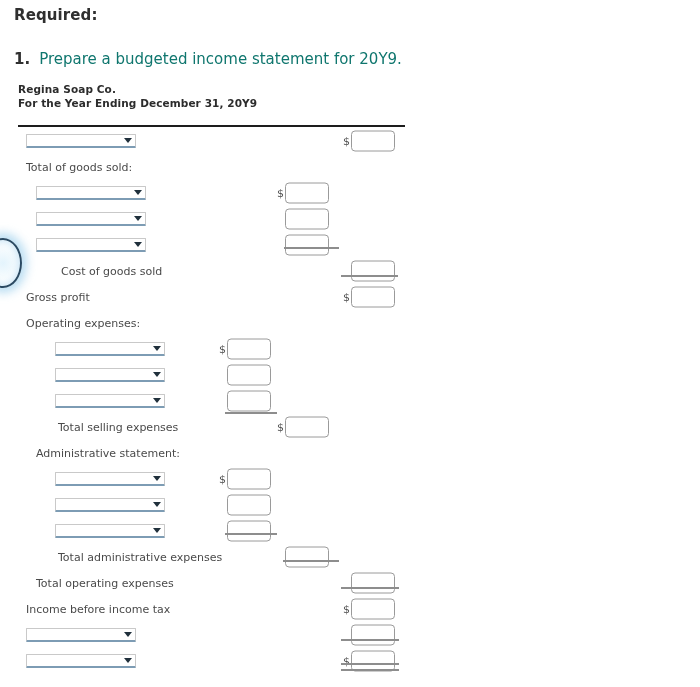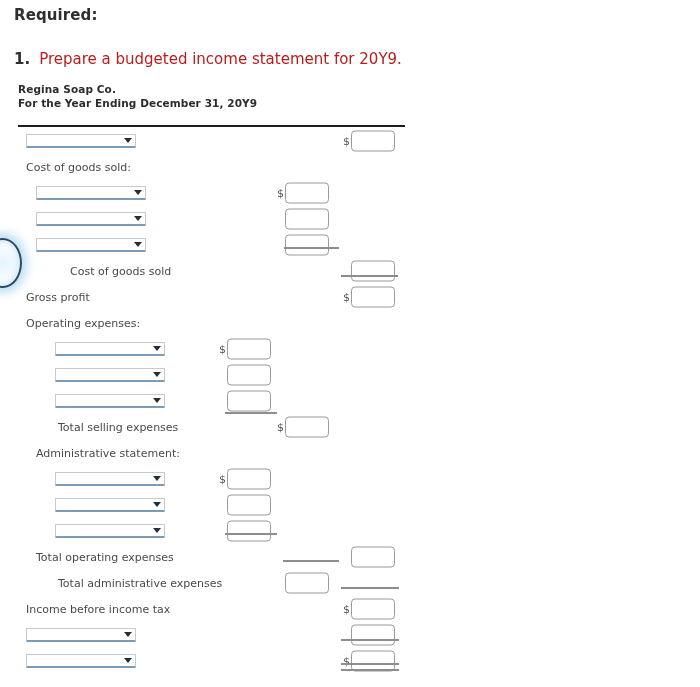--- a/index.html
+++ b/index.html
@@ -11,41 +11,41 @@
   }
   .page{position:relative;width:700px;height:629px;}
 
   
   .required{
     position:absolute;left:14px;top:6px;
     font-size:15px;font-weight:bold;color:#2f2f2f;letter-spacing:.1px;
   }
   .q-row{position:absolute;left:14px;top:50px;display:flex;align-items:baseline;}
   .q-num{font-size:15px;font-weight:bold;color:#2f2f2f;margin-right:9px;}
-  .q-text{font-size:15px;color:#b91c1c;}
+  .q-text{font-size:15px;color:#0f766e;}
 
   
   .title-block{position:absolute;left:18px;top:83px;width:387px;text-align:left;}
   .title-line{font-size:10.5px;font-weight:bold;color:#2c2c2c;line-height:13.5px;letter-spacing:.1px;}
   .head-rule{
     position:absolute;left:18px;top:125px;width:387px;height:0;
     border-top:2px solid #1d1d1d;
   }
 
   
   .stmt{position:absolute;left:0;top:128px;width:700px;}
   .row{position:relative;height:26px;}
 
   .label{
     position:absolute;left:0;top:50%;transform:translateY(-50%);
     font-size:11px;color:#4a4a4a;white-space:nowrap;line-height:13px;
   }
   .ind0{left:26px;}
   .ind1{left:36px;}
-  .ind2{left:70px;text-align:center;}
+  .ind2{left:61px;text-align:center;}
   .ind3{left:58px;text-align:center;}
 
   
   .sel{
     position:absolute;top:50%;transform:translateY(-50%);
     height:14px;box-sizing:border-box;
     background:#ffffff;
     border:1px solid #c9c9c9;
     border-bottom:2px solid #7d9cb4;
     border-radius:1px;
@@ -112,21 +112,21 @@
       <div class="sel sel-a">
         <span class="arrow"></span>
       </div>
       <div class="cellwrap colC">
         <span class="dollar">$</span>
         <span class="box"></span>
       </div>
     </div>
 
     <div class="row">
-      <div class="label ind0">Cost of goods sold:</div>
+      <div class="label ind0">Total of goods sold:</div>
     </div>
 
     <div class="row">
       <div class="sel sel-b">
         <span class="arrow"></span>
       </div>
       <div class="cellwrap colB">
         <span class="dollar">$</span>
         <span class="box"></span>
       </div>
@@ -239,30 +239,30 @@
       <div class="sel sel-c">
         <span class="arrow"></span>
       </div>
       <div class="cellwrap colA">
         <span class="dollar ghost">$</span>
         <span class="box"></span>
       </div>
     </div>
 
     <div class="row">
+      <div class="label ind3">Total administrative expenses</div>
+      <div class="cellwrap colB">
+        <span class="dollar ghost">$</span>
+        <span class="box"></span>
+      </div>
+    </div>
+
+    <div class="row">
       <div class="label ind1">Total operating expenses</div>
       <div class="cellwrap colC">
-        <span class="dollar ghost">$</span>
-        <span class="box"></span>
-      </div>
-    </div>
-
-    <div class="row">
-      <div class="label ind3">Total administrative expenses</div>
-      <div class="cellwrap colB">
         <span class="dollar ghost">$</span>
         <span class="box"></span>
       </div>
     </div>
 
     <div class="row">
       <div class="label ind0">Income before income tax</div>
       <div class="cellwrap colC">
         <span class="dollar">$</span>
         <span class="box"></span>

